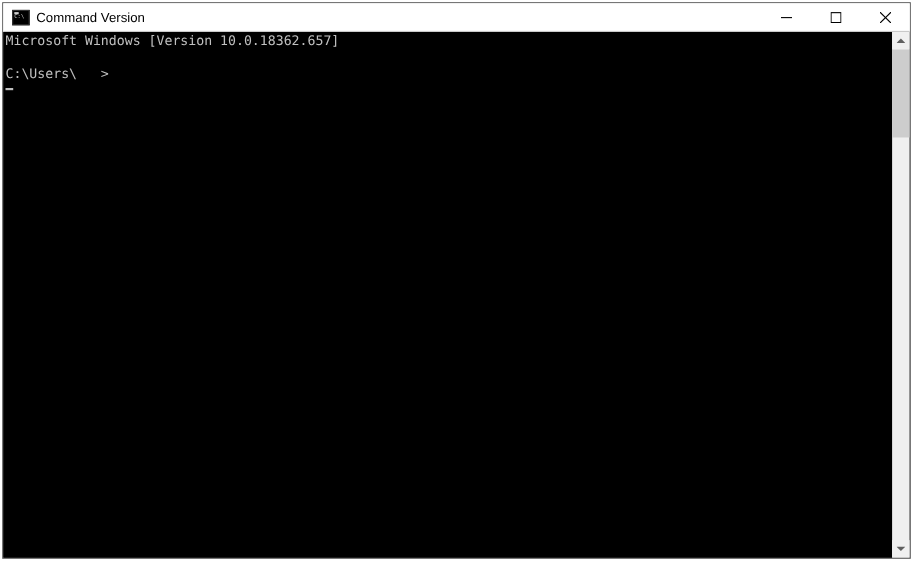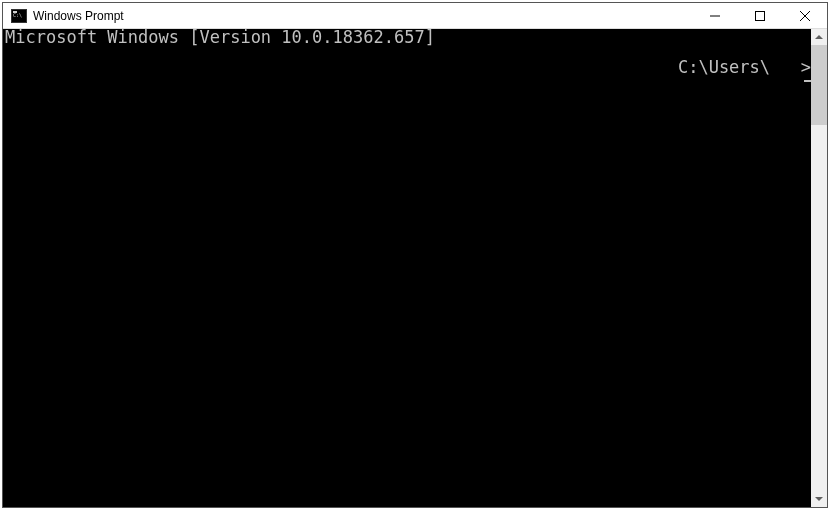--- a/index.html
+++ b/index.html
@@ -77,29 +77,29 @@
       flex: 1 1 auto;
       display: flex;
       background: #000;
       overflow: hidden;
     }
     .terminal {
       flex: 1 1 auto;
       background: #000;
       color: #c0c0c0;
       font-family: Consolas, "Lucida Console", monospace;
-      font-size: 17px;
+      font-size: 12px;
       line-height: 15px;
       padding: 1px 0 0 2px;
       white-space: pre;
       overflow: hidden;
     }
     .prompt-line {
       display: flex;
-      align-items: flex-end;
+      align-items: flex-start;
       flex-direction: column;
     }
     .cursor {
       display: inline-block;
       width: 7px;
       height: 2px;
       background: #c0c0c0;
       margin-left: 0;
       vertical-align: bottom;
       position: relative;
@@ -135,21 +135,21 @@
     .scroll-btn.down { bottom: 0; }
     .scroll-btn svg { width: 8px; height: 8px; fill: #606060; }
     .blank-line { height: 15px; }
   </style>
 </head>
 <body>
 
 <div class="window">
   <div class="titlebar">
     <span class="app-icon"></span>
-    <span class="title-text">Windows Prompt</span>
+    <span class="title-text">Command Version</span>
     <span class="title-spacer"></span>
     <div class="win-controls">
       <div class="win-btn">
         <svg viewBox="0 0 10 10">
             <line x1="0" y1="5" x2="10" y2="5"></line>
           </svg>
       </div>
       <div class="win-btn">
         <svg viewBox="0 0 10 10">
             <rect x="0.5" y="0.5" width="9" height="9"></rect>

